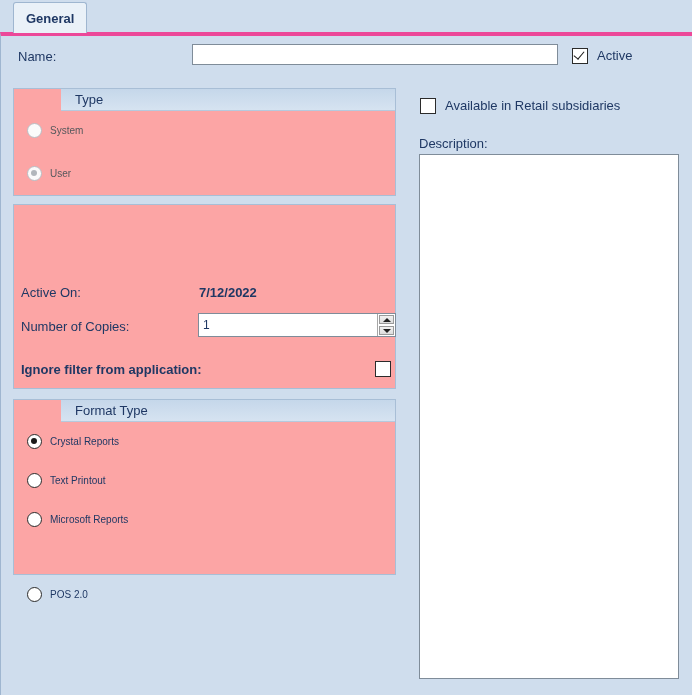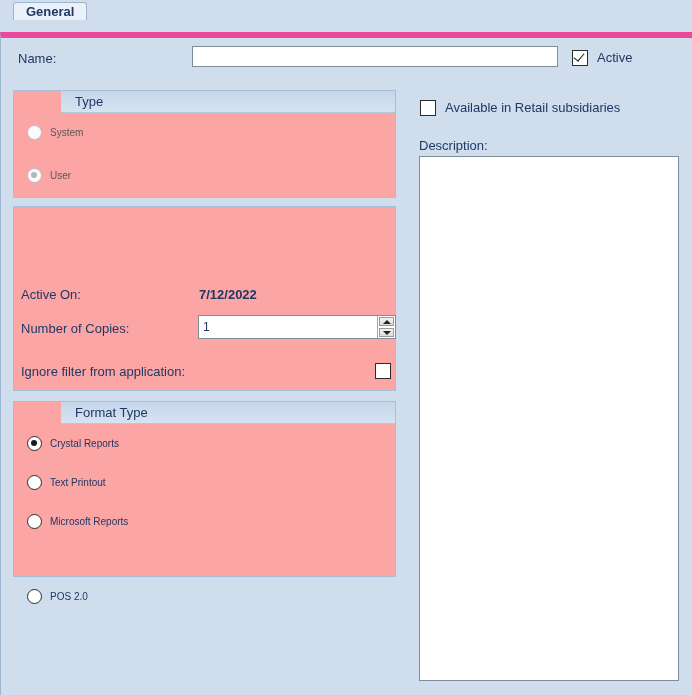--- a/index.html
+++ b/index.html
@@ -37,41 +37,41 @@
     align-items: center;
     justify-content: center;
     padding: 0 12px;
     font-size: 13px;
     color: #1f3864;
     cursor: default;
   }
   .tab.active {
     left: 13px;
     top: 2px;
-    height: 18px;
+    height: 31px;
     background: #eaf1f8;
     font-weight: bold;
     z-index: 3;
     border-color: #9fb6d0;
   }
   .tab.inactive {
     left: 78px;
     background: linear-gradient(to bottom, #d9e5f1 0%, #c3d5e8 100%);
     z-index: 1;
   }
 
   
   .panel {
     position: absolute;
     left: 0;
     top: 32px;
     width: 692px;
     height: 663px;
     box-sizing: border-box;
-    border-top: 6px solid #ec4899;
+    border-top: 4px solid #ec4899;
     border-left: 1px solid #9fb6d0;
     background: #cfdded;
   }
 
   
   .name-label {
     position: absolute;
     left: 17px; top: 13px;
     font-size: 13px;
     color: #1f3864;
@@ -198,21 +198,21 @@
     position: absolute;
     left: 185px;
     font-size: 13px;
     font-weight: bold;
     color: #1f3864;
     line-height: 20px;
   }
   .r-created-by { top: 46px; }
   .r-created-on { top: 78px; }
   .r-copies     { top: 112px; }
-  .r-ignore     { top: 155px; }
+  .r-ignore     { top: 155px; font-weight: bold; }
   .r-owner      { top: 193px; }
 
   
   .spinner {
     position: absolute;
     left: 184px; top: 108px;
     width: 198px; height: 24px;
     box-sizing: border-box;
     border: 1px solid #7f8c99;
     background: #ffffff;

